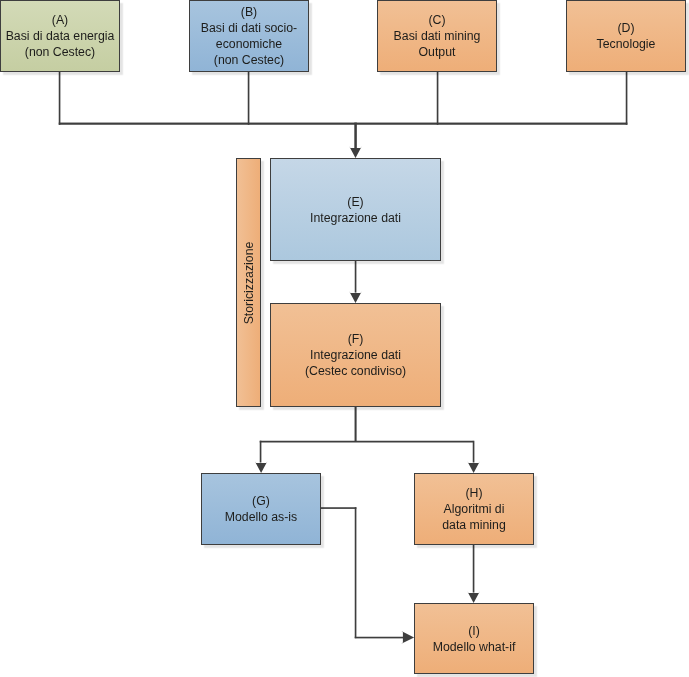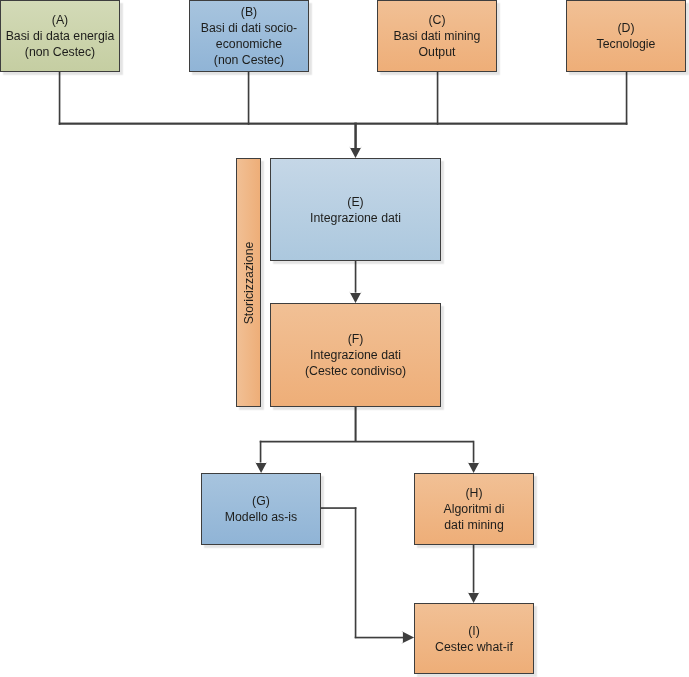--- a/index.html
+++ b/index.html
@@ -137,20 +137,20 @@
       <span class="ln">Integrazione dati</span>
       <span class="ln">(Cestec condiviso)</span>
     </div>
   <div class="node blue" style="left:201px; top:473px; width:120px; height:72px;">
       <span class="ln">(G)</span>
       <span class="ln">Modello as-is</span>
     </div>
   <div class="node orange" style="left:414px; top:473px; width:120px; height:72px;">
       <span class="ln">(H)</span>
       <span class="ln">Algoritmi di</span>
-      <span class="ln">dati mining</span>
+      <span class="ln">data mining</span>
     </div>
   <div class="node orange" style="left:414px; top:603px; width:120px; height:71px;">
       <span class="ln">(I)</span>
-      <span class="ln">Cestec what-if</span>
+      <span class="ln">Modello what-if</span>
     </div>
 
 </div>
 
 </body></html>

